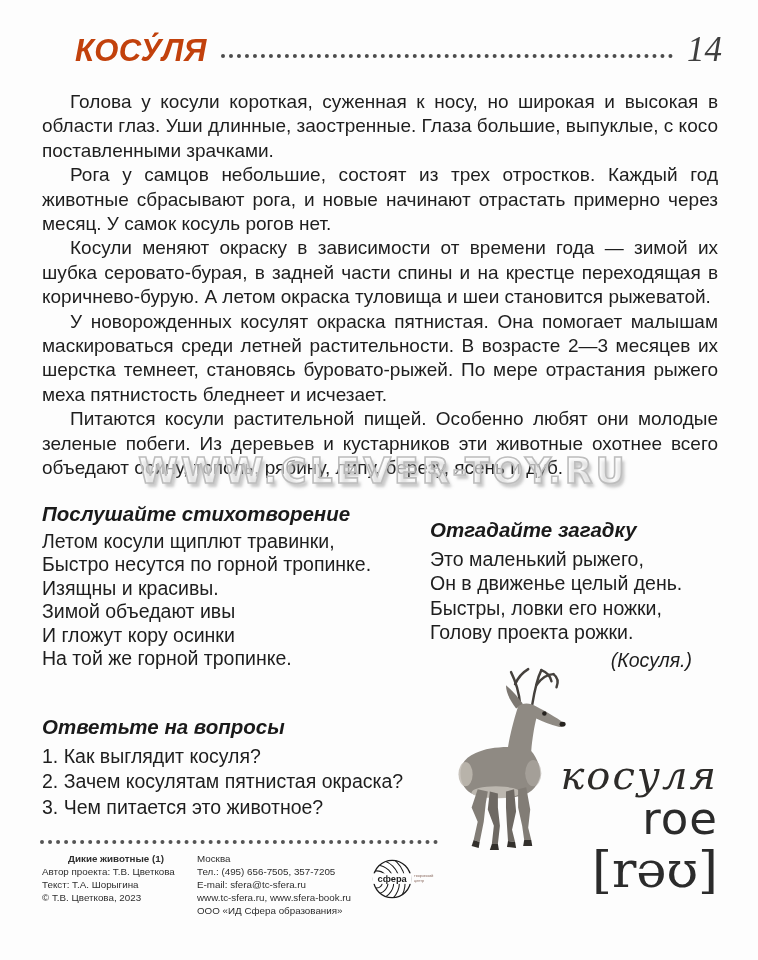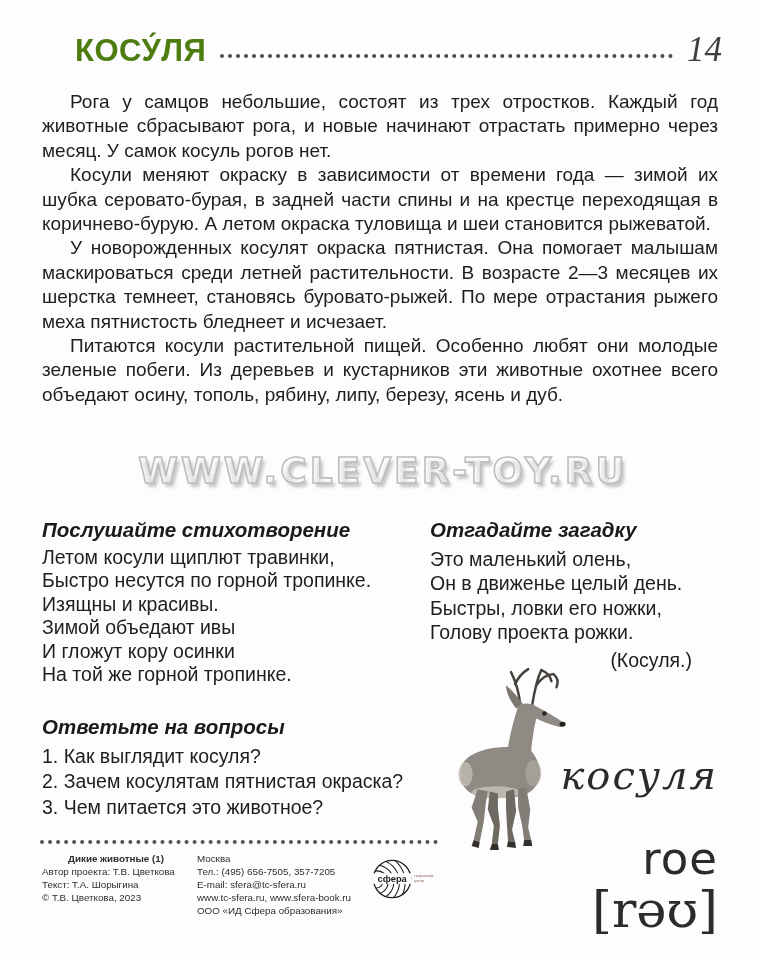--- a/index.html
+++ b/index.html
@@ -2,46 +2,46 @@
 <html><head>
 <meta charset="utf-8">
 <style>
   html,body{margin:0;padding:0;background:#ffffff;}
   .page{
     position:relative;width:758px;height:960px;background:#fdfdfd;
     font-family:"Liberation Sans",sans-serif;color:#1e1e1e;overflow:hidden;
   }
   
   .header{position:absolute;left:75px;right:36px;top:34px;display:flex;align-items:flex-end;gap:14px;}
-  .title{font-size:31px;font-weight:bold;letter-spacing:.5px;color:#4d7c0f;line-height:1;white-space:nowrap;}
+  .title{font-size:31px;font-weight:bold;font-style:italic;letter-spacing:.5px;color:#c2410c;line-height:1;white-space:nowrap;}
   .leader{flex:1;border-bottom:4px dotted #4c4c4c;margin-bottom:8px;}
   .page-num{font-family:"Liberation Serif",serif;font-style:italic;font-size:35px;color:#3f3f3f;line-height:.9;}
   
   .article{position:absolute;left:42px;width:676px;top:90px;font-size:19px;line-height:24.4px;text-align:justify;}
   .article p{margin:0;text-indent:28px;}
   
   .watermark{
     position:absolute;left:4px;width:758px;top:450px;text-align:center;
     font-family:"DejaVu Sans",sans-serif;font-weight:bold;font-size:36px;letter-spacing:3px;
     color:rgba(252,252,252,.55);-webkit-text-stroke:1.6px #bdbdbd;
     text-shadow:3px 4px 3px rgba(150,150,150,.5);pointer-events:none;
   }
   
   .section-heading{font-weight:bold;font-style:italic;font-size:20.5px;color:#1a1a1a;margin:0 0 4px 0;}
-  .poem{position:absolute;left:42px;top:518px;width:385px;font-size:19.5px;line-height:23.5px;}
+  .poem{position:absolute;left:42px;top:502px;width:385px;font-size:19.5px;line-height:23.5px;}
   .riddle{position:absolute;left:430px;top:518px;width:288px;font-size:19.5px;line-height:24.5px;}
-  .riddle-answer{text-align:right;padding-right:26px;margin-top:3px;}
+  .riddle-answer{text-align:right;font-style:italic;padding-right:26px;margin-top:3px;}
   .questions{position:absolute;left:42px;top:714px;width:400px;font-size:19.5px;line-height:25.5px;}
   .line{white-space:nowrap;}
   
   .deer{position:absolute;left:430px;top:660px;width:156px;height:190px;}
   
   .vocab{position:absolute;right:40px;top:754px;text-align:right;}
   .vocab-ru{font-family:"DejaVu Serif",serif;font-style:italic;font-size:40px;letter-spacing:2px;color:#2d2b29;line-height:1.05;}
-  .vocab-en{font-family:"DejaVu Sans",sans-serif;font-size:45px;letter-spacing:1px;color:#2b2b2b;line-height:1.02;margin-top:40px;}
+  .vocab-en{font-family:"DejaVu Sans",sans-serif;font-size:45px;letter-spacing:1px;color:#2b2b2b;line-height:1.02;}
   .vocab-ipa{font-family:"DejaVu Serif",serif;font-size:51px;color:#2b2b2b;line-height:1.1;}
   
   .footer-rule{position:absolute;left:40px;top:840px;width:398px;border-top:4px dotted #555;}
   .footer-col{position:absolute;top:852px;font-size:9.8px;line-height:13px;color:#2e2e2e;}
   .footer-col .bold{font-weight:bold;margin-left:26px;}
   .fc-left{left:42px;}
   .fc-mid{left:197px;}
   .logo{position:absolute;left:371px;top:852px;width:78px;height:54px;}
 </style>
 </head>
@@ -49,41 +49,42 @@
 
 <div class="page">
 
   <div class="header">
     <div class="title">КОСУ́ЛЯ</div>
     <div class="leader"></div>
     <div class="page-num">14</div>
   </div>
 
   <div class="article">
+    <p>Голова у косули короткая, суженная к носу, но широкая и высокая в области глаз. Уши длинные, заостренные. Глаза большие, выпуклые, с косо поставленными зрачками.</p>
     <p>Рога у самцов небольшие, состоят из трех отростков. Каждый год животные сбрасывают рога, и новые начинают отрастать примерно через месяц. У самок косуль рогов нет.</p>
     <p>Косули меняют окраску в зависимости от времени года — зимой их шубка серовато-бурая, в задней части спины и на крестце переходящая в коричнево-бурую. А летом окраска туловища и шеи становится рыжеватой.</p>
     <p>У новорожденных косулят окраска пятнистая. Она помогает малышам маскироваться среди летней растительности. В возрасте 2—3 месяцев их шерстка темнеет, становясь буровато-рыжей. По мере отрастания рыжего меха пятнистость бледнеет и исчезает.</p>
     <p>Питаются косули растительной пищей. Особенно любят они молодые зеленые побеги. Из деревьев и кустарников эти животные охотнее всего объедают осину, тополь, рябину, липу, березу, ясень и дуб.</p>
   </div>
 
   <div class="watermark">WWW.CLEVER-TOY.RU</div>
 
   <div class="poem">
     <div class="section-heading">Послушайте стихотворение</div>
     <div class="line">Летом косули щиплют травинки,</div>
     <div class="line">Быстро несутся по горной тропинке.</div>
     <div class="line">Изящны и красивы.</div>
     <div class="line">Зимой объедают ивы</div>
     <div class="line">И гложут кору осинки</div>
     <div class="line">На той же горной тропинке.</div>
   </div>
 
   <div class="riddle">
     <div class="section-heading">Отгадайте загадку</div>
-    <div class="line">Это маленький олень,</div>
+    <div class="line">Это маленький рыжего,</div>
     <div class="line">Он в движенье целый день.</div>
     <div class="line">Быстры, ловки его ножки,</div>
     <div class="line">Голову проекта рожки.</div>
     <div class="riddle-answer">(Косуля.)</div>
   </div>
 
   <div class="questions">
     <div class="section-heading">Ответьте на вопросы</div>
     <div class="line">1. Как выглядит косуля?</div>
     <div class="line">2. Зачем косулятам пятнистая окраска?</div>

